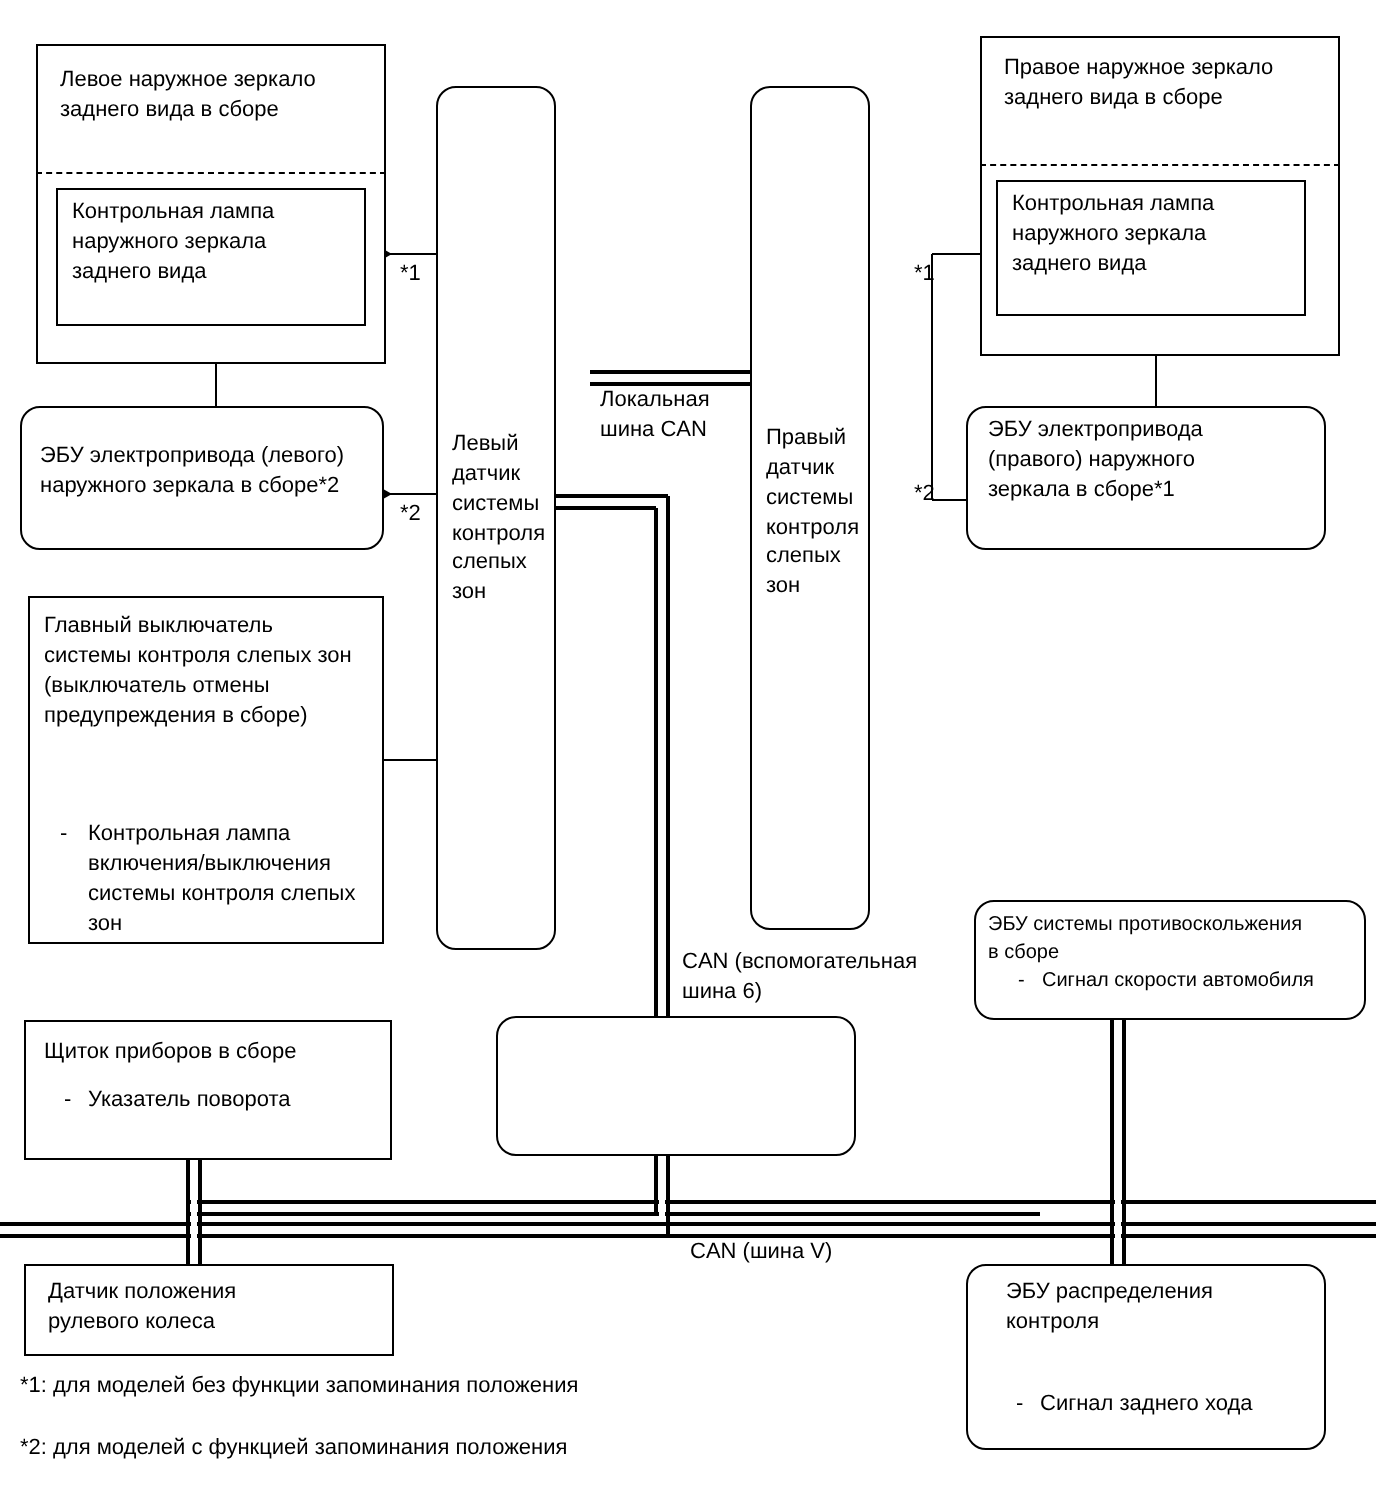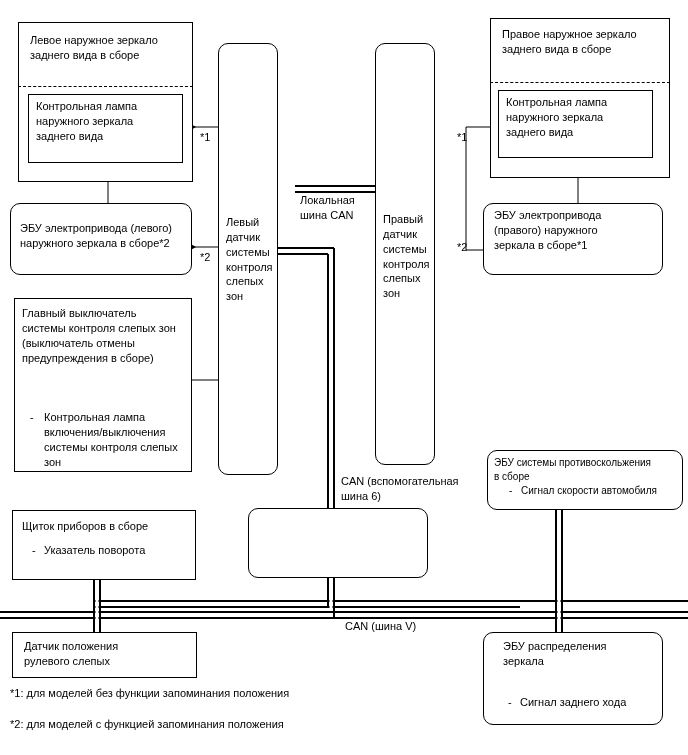--- a/index.html
+++ b/index.html
@@ -225,24 +225,24 @@
 
   <div class="box round" style="left:248px;top:508px;width:180px;height:70px;"></div>
 
   <div class="box" style="left:12px;top:510px;width:184px;height:70px;"></div>
   <div class="txt f11" style="left:22px;top:519px;width:175px;">Щиток приборов в сборе</div>
   <div class="lbl f11" style="left:32px;top:543px;">-</div>
   <div class="txt f11" style="left:44px;top:543px;width:150px;">Указатель поворота</div>
 
   <div class="box" style="left:12px;top:632px;width:185px;height:46px;"></div>
   <div class="txt f11" style="left:24px;top:639px;width:170px;">Датчик положения
-рулевого слепых</div>
+рулевого колеса</div>
 
   <div class="box round" style="left:483px;top:632px;width:180px;height:93px;"></div>
   <div class="txt f11" style="left:503px;top:639px;width:160px;">ЭБУ распределения
-зеркала</div>
+контроля</div>
   <div class="lbl f11" style="left:508px;top:695px;">-</div>
   <div class="txt f11" style="left:520px;top:695px;width:150px;">Сигнал заднего хода</div>
 
   <div class="note" style="left:10px;top:687px;">*1: для моделей без функции запоминания положения</div>
   <div class="note" style="left:10px;top:718px;">*2: для моделей с функцией запоминания положения</div>
 
 </div>
 
 </body></html>

